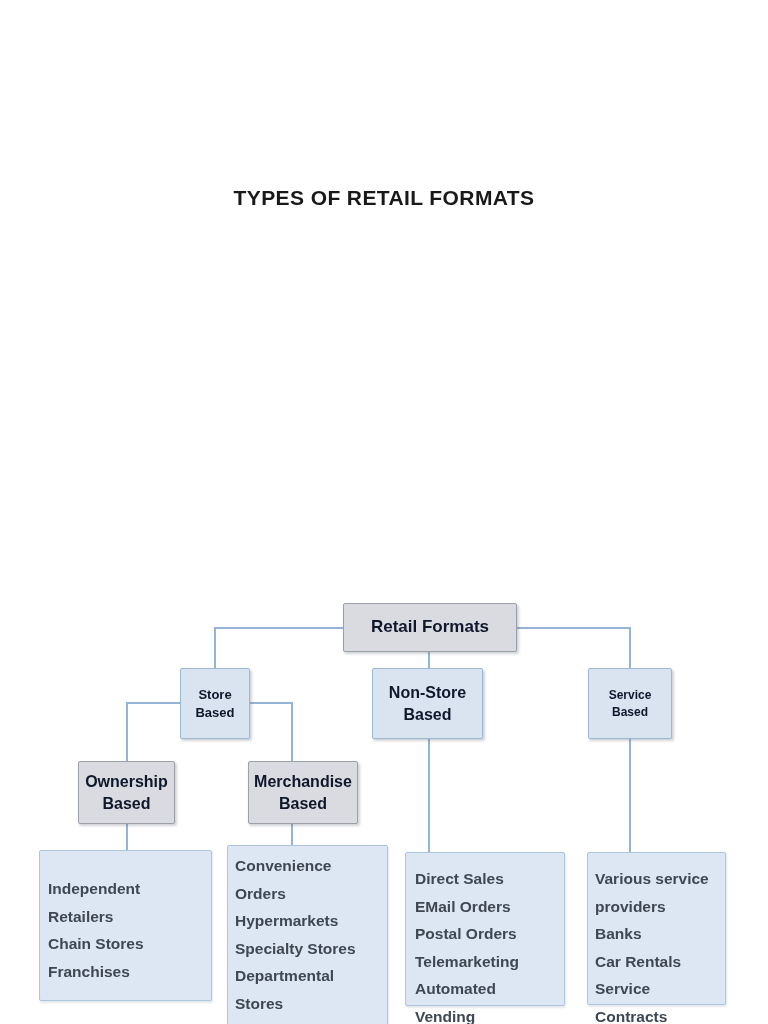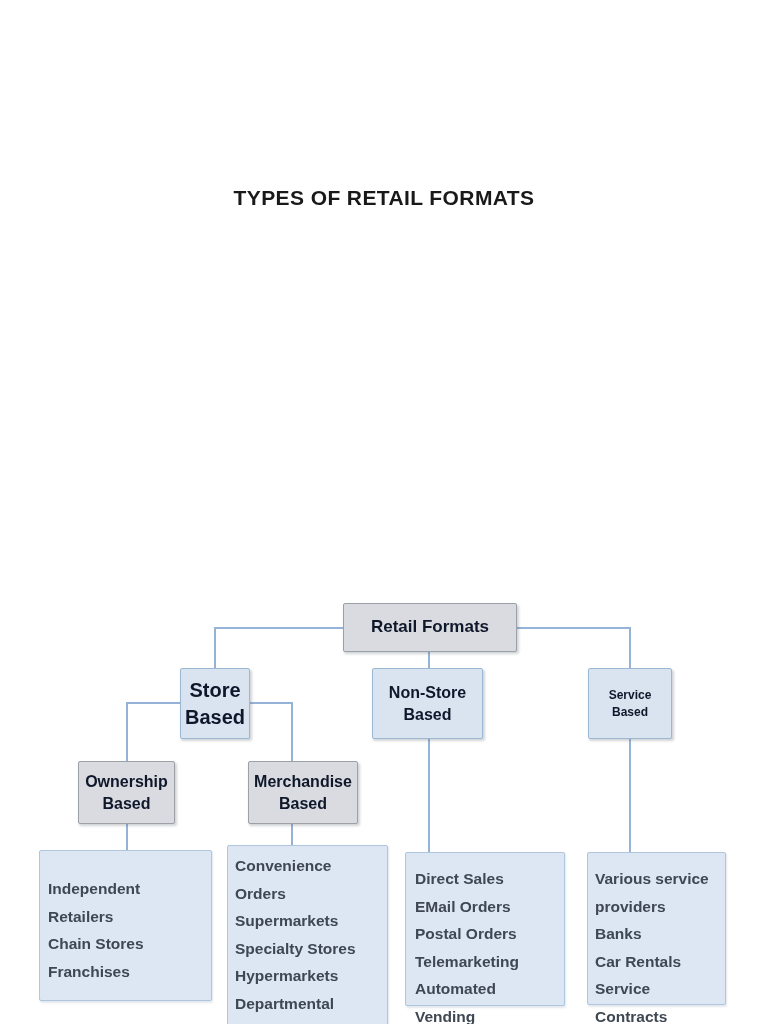--- a/index.html
+++ b/index.html
@@ -13,21 +13,21 @@
   }
   .node{
     position:absolute;display:flex;align-items:center;justify-content:center;
     text-align:center;font-weight:700;color:#0f172a;border-radius:2px;
     box-shadow:1.5px 2px 2.5px rgba(90,100,115,.28);
   }
   .node .lbl{white-space:pre-line;line-height:1.35;}
   .node.gray{background:#d9dbe1;border:1px solid #9ca1a9;}
   .node.blue{background:#dae3f0;border:1px solid #9db8d2;}
   .n-root{left:343px;top:603px;width:172px;height:47px;font-size:17px;}
-  .n-store{left:180px;top:668px;width:68px;height:69px;font-size:20px;}
+  .n-store{left:180px;top:668px;width:68px;height:69px;font-size:13px;}
   .n-nonstore{left:372px;top:668px;width:109px;height:69px;font-size:16px;}
   .n-service{left:588px;top:668px;width:82px;height:69px;font-size:12px;}
   .n-ownership{left:78px;top:761px;width:95px;height:61px;font-size:16px;}
   .n-merchandise{left:248px;top:761px;width:108px;height:61px;font-size:16px;}
   .leaf{
     position:absolute;background:#dce7f3;border:1px solid #aec6de;border-radius:2px;
     color:#3f4852;font-weight:600;font-size:15.5px;
     box-shadow:1px 1.5px 2px rgba(120,140,160,.2);
   }
   .leaf .ln{line-height:27.5px;white-space:normal;}
@@ -85,23 +85,22 @@
   </div>
 
   <div class="leaf leaf-1">
     <div class="ln">Independent Retailers</div>
     <div class="ln">Chain Stores</div>
     <div class="ln">Franchises</div>
   </div>
 
   <div class="leaf leaf-2">
     <div class="ln">Convenience Orders</div>
-    <div class="ln">Supermarkets</div>
+    <div class="ln">Hypermarkets</div>
     <div class="ln">Specialty Stores</div>
-    <div class="ln">Hypermarkets</div>
     <div class="ln">Departmental Stores</div>
 
   </div>
 
   <div class="leaf leaf-3">
     <div class="ln">Direct Sales</div>
     <div class="ln">EMail Orders</div>
     <div class="ln">Postal Orders</div>
     <div class="ln">Telemarketing</div>
     <div class="ln">Automated Vending</div>

